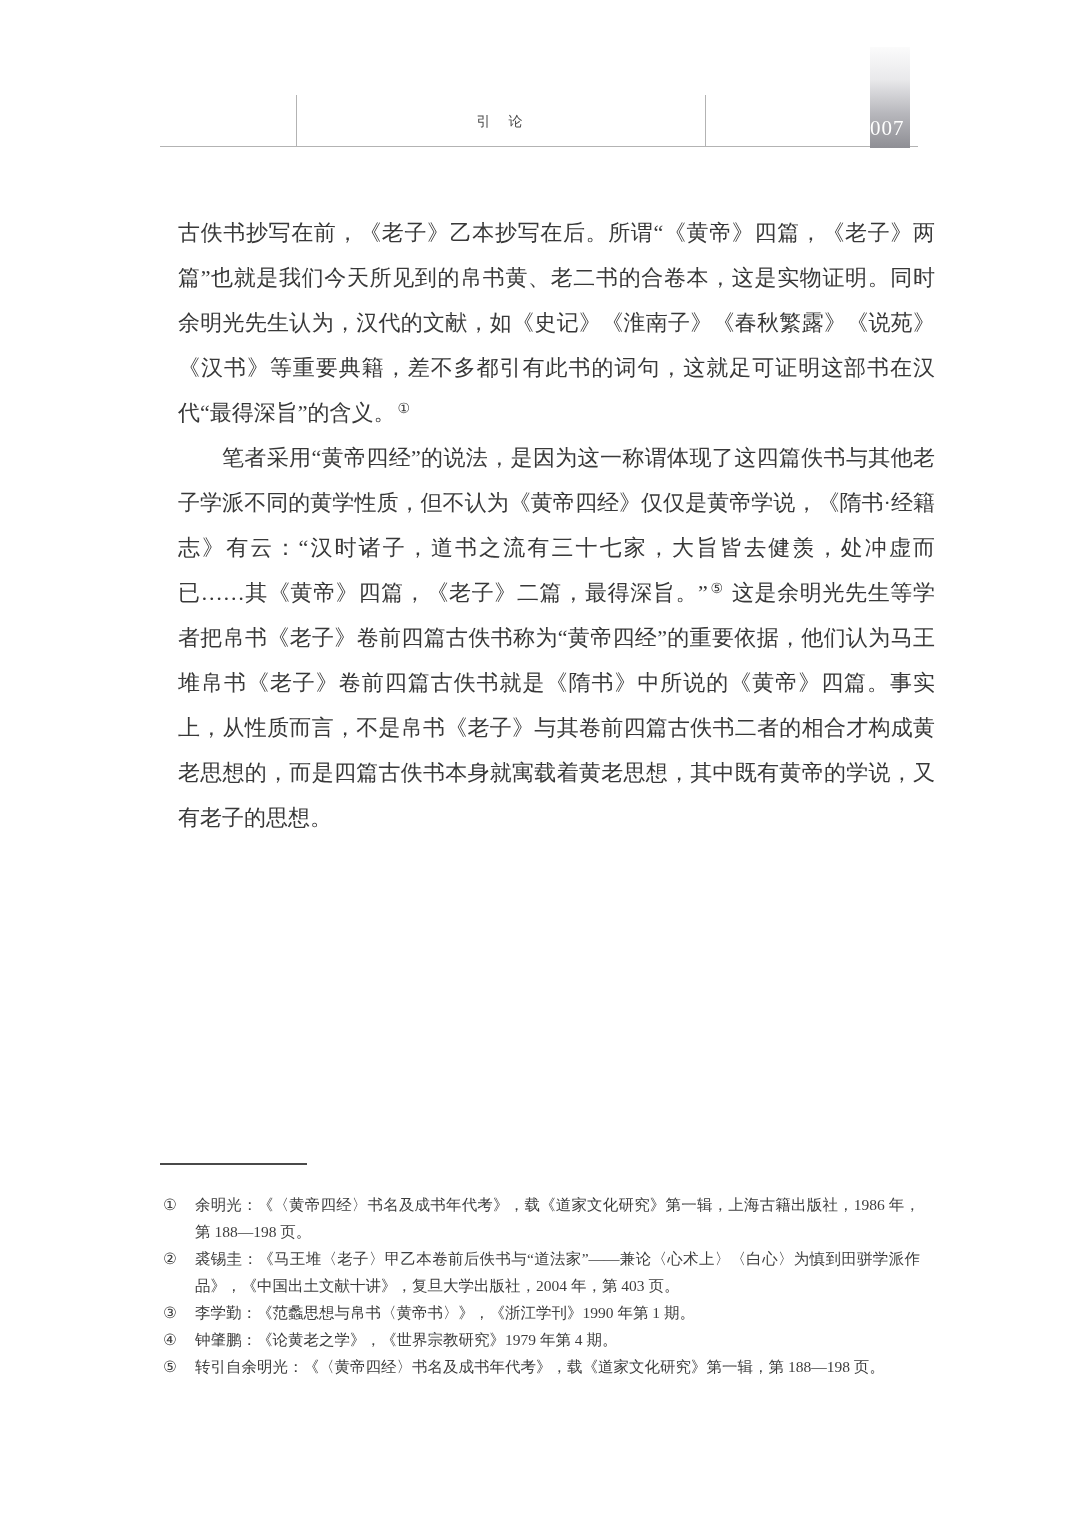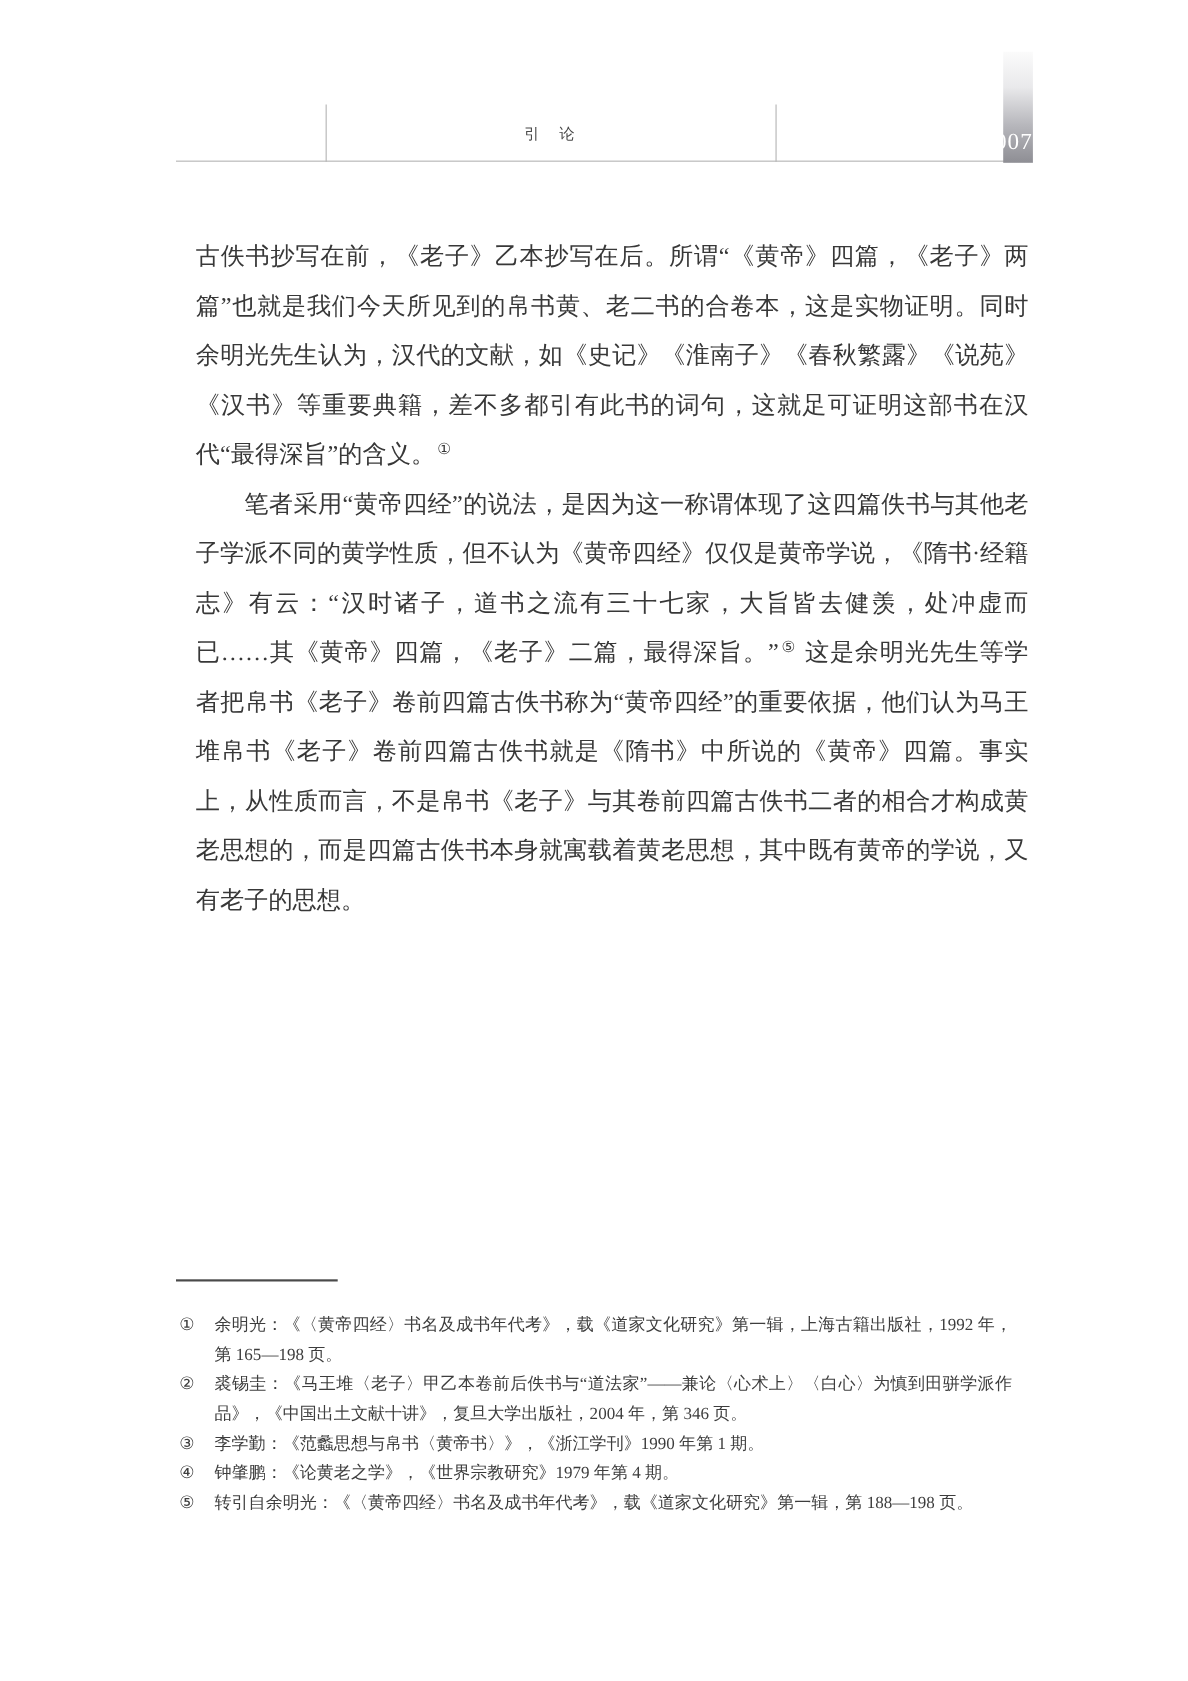--- a/index.html
+++ b/index.html
@@ -25,23 +25,23 @@
   .vline{position:absolute;top:95px;height:52px;width:1px;background:var(--rule);}
   .vline-left{left:296px;}
   .vline-right{left:705px;}
   .hline{position:absolute;top:146px;left:160px;width:758px;height:1px;background:var(--rule);}
   .running-head{
     position:absolute;top:113px;left:296px;width:409px;
     text-align:center;font-size:14px;color:#4a4a4a;
     letter-spacing:2px;
   }
   .page-badge{
-    position:absolute;top:47px;left:912px;width:27px;height:101px;
+    position:absolute;top:47px;left:870px;width:40px;height:101px;
     background:linear-gradient(to bottom,var(--badge-top) 0%,#e9e9eb 32%,#b7b7bc 66%,var(--badge-bottom) 100%);
-    display:flex;align-items:flex-end;justify-content:flex-end;
+    display:flex;align-items:flex-end;justify-content:flex-start;
   }
   .page-badge span{
     color:var(--pagenum);font-size:21px;line-height:1;
     padding-bottom:9px;letter-spacing:1px;
   }
 
   
   .body-text{
     position:absolute;top:210px;left:178px;width:757px;
     font-size:22px;line-height:45px;
@@ -82,25 +82,25 @@
 
   <main class="body-text">
       <p class="para">古佚书抄写在前，《老子》乙本抄写在后。所谓“《黄帝》四篇，《老子》两篇”也就是我们今天所见到的帛书黄、老二书的合卷本，这是实物证明。同时余明光先生认为，汉代的文献，如《史记》《淮南子》《春秋繁露》《说苑》《汉书》等重要典籍，差不多都引有此书的词句，这就足可证明这部书在汉代“最得深旨”的含义。<sup class="fnref">①</sup></p>
       <p class="para indent">笔者采用“黄帝四经”的说法，是因为这一称谓体现了这四篇佚书与其他老子学派不同的黄学性质，但不认为《黄帝四经》仅仅是黄帝学说，《隋书·经籍志》有云：“汉时诸子，道书之流有三十七家，大旨皆去健羡，处冲虚而已……其《黄帝》四篇，《老子》二篇，最得深旨。”<sup class="fnref">⑤</sup> 这是余明光先生等学者把帛书《老子》卷前四篇古佚书称为“黄帝四经”的重要依据，他们认为马王堆帛书《老子》卷前四篇古佚书就是《隋书》中所说的《黄帝》四篇。事实上，从性质而言，不是帛书《老子》与其卷前四篇古佚书二者的相合才构成黄老思想的，而是四篇古佚书本身就寓载着黄老思想，其中既有黄帝的学说，又有老子的思想。</p>
     </main>
 
   <div class="fn-divider"></div>
   <section class="footnote-list">
       <div class="fn-row">
         <span class="fn-marker">①</span>
-        <div class="fn-text">余明光：《〈黄帝四经〉书名及成书年代考》，载《道家文化研究》第一辑，上海古籍出版社，1992 年，第 165—198 页。</div>
+        <div class="fn-text">余明光：《〈黄帝四经〉书名及成书年代考》，载《道家文化研究》第一辑，上海古籍出版社，1986 年，第 188—198 页。</div>
       </div>
       <div class="fn-row">
         <span class="fn-marker">②</span>
-        <div class="fn-text">裘锡圭：《马王堆〈老子〉甲乙本卷前后佚书与“道法家”——兼论〈心术上〉〈白心〉为慎到田骈学派作品》，《中国出土文献十讲》，复旦大学出版社，2004 年，第 346 页。</div>
+        <div class="fn-text">裘锡圭：《马王堆〈老子〉甲乙本卷前后佚书与“道法家”——兼论〈心术上〉〈白心〉为慎到田骈学派作品》，《中国出土文献十讲》，复旦大学出版社，2004 年，第 403 页。</div>
       </div>
       <div class="fn-row">
         <span class="fn-marker">③</span>
         <div class="fn-text">李学勤：《范蠡思想与帛书〈黄帝书〉》，《浙江学刊》1990 年第 1 期。</div>
       </div>
       <div class="fn-row">
         <span class="fn-marker">④</span>
         <div class="fn-text">钟肇鹏：《论黄老之学》，《世界宗教研究》1979 年第 4 期。</div>
       </div>
       <div class="fn-row">

